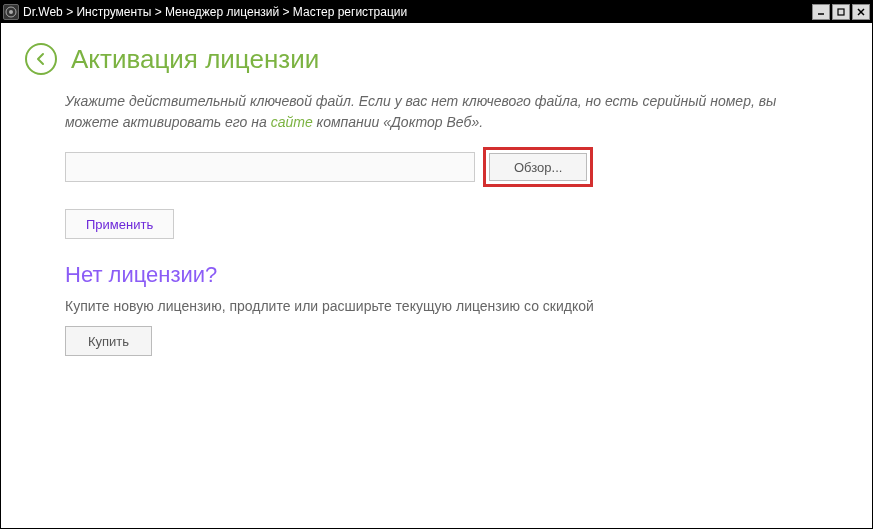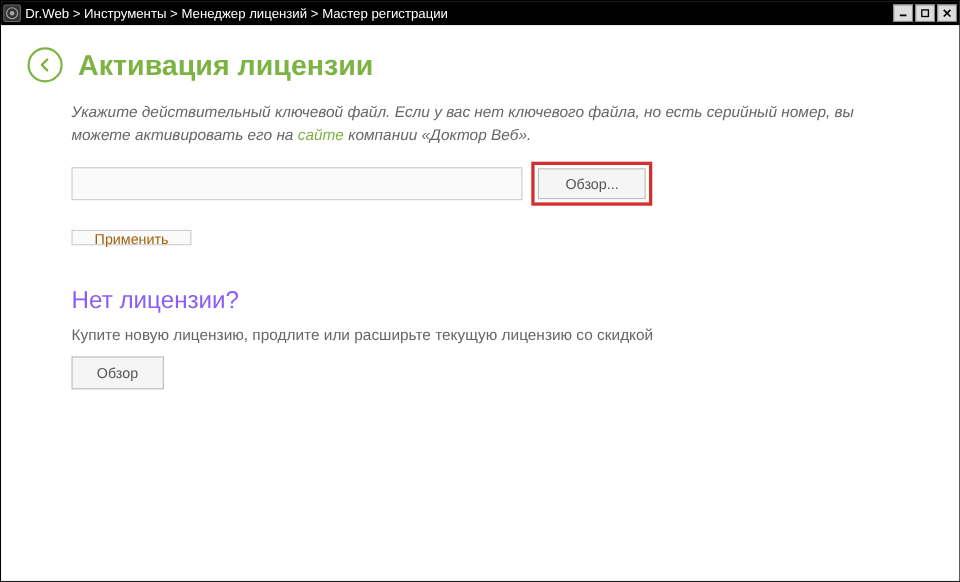--- a/index.html
+++ b/index.html
@@ -76,21 +76,21 @@
       display: flex;
       align-items: center;
       justify-content: center;
       margin-right: 14px;
       cursor: pointer;
     }
     .back-button svg { width: 16px; height: 16px; }
     .page-title {
       color: #7cb342;
       font-size: 26px;
-      font-weight: bold;
+      font-weight: normal;
       text-align: center;
     }
     .body-section {
       padding: 0 64px;
     }
     .instruction-text {
       color: #666;
       font-size: 14px;
       line-height: 1.5;
       margin-bottom: 14px;
@@ -122,28 +122,28 @@
     .browse-button {
       height: 28px;
       padding: 0 24px;
       border: 1px solid #bbb;
       background: #f5f5f5;
       color: #555;
       font-size: 13px;
       cursor: pointer;
     }
     .apply-button {
-      height: 14px;
+      height: 30px;
       padding: 0 20px;
       border: 1px solid #ccc;
       background: #fafafa;
-      color: #a16207;
+      color: #6d28d9;
       font-size: 13px;
       cursor: default;
-      margin-bottom: 37px;
+      margin-bottom: 23px;
     }
     .key-file-link {
       color: #7cb342;
       font-size: 14px;
       text-decoration: none;
       cursor: pointer;
       display: inline-block;
       margin-bottom: 20px;
     }
     .section-heading {
@@ -219,16 +219,16 @@
         <div class="browse-wrapper">
           <button class="browse-button">Обзор...</button>
         </div>
       </div>
 
       <button class="apply-button" disabled="">Применить</button>
       <br>
 
       <h2 class="section-heading">Нет лицензии?</h2>
       <p class="section-text">Купите новую лицензию, продлите или расширьте текущую лицензию со скидкой</p>
-      <button class="buy-button">Обзор</button>
+      <button class="buy-button">Купить</button>
     </div>
   </div>
 </div>
 
 </body></html>

